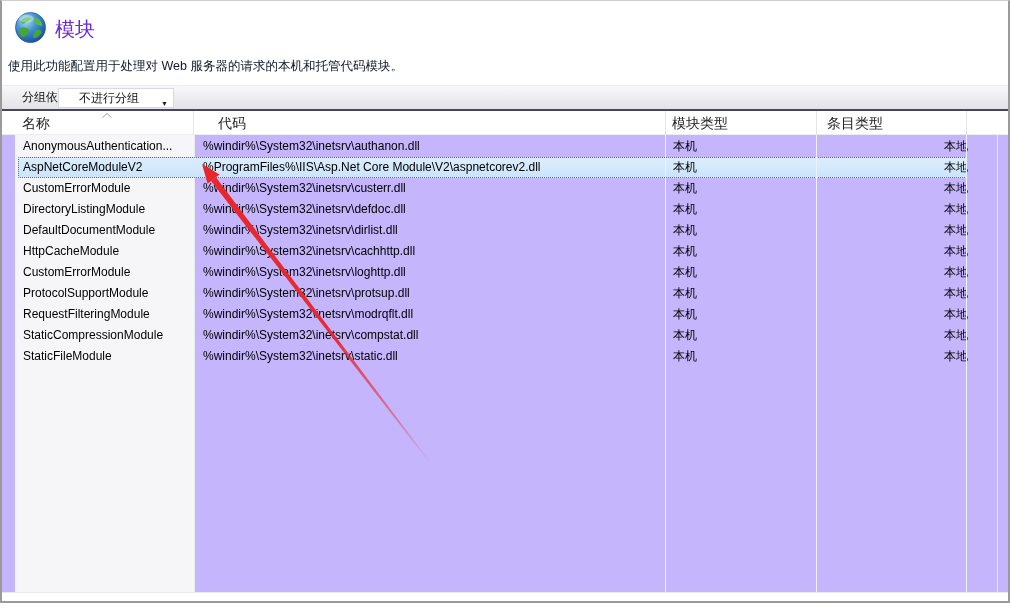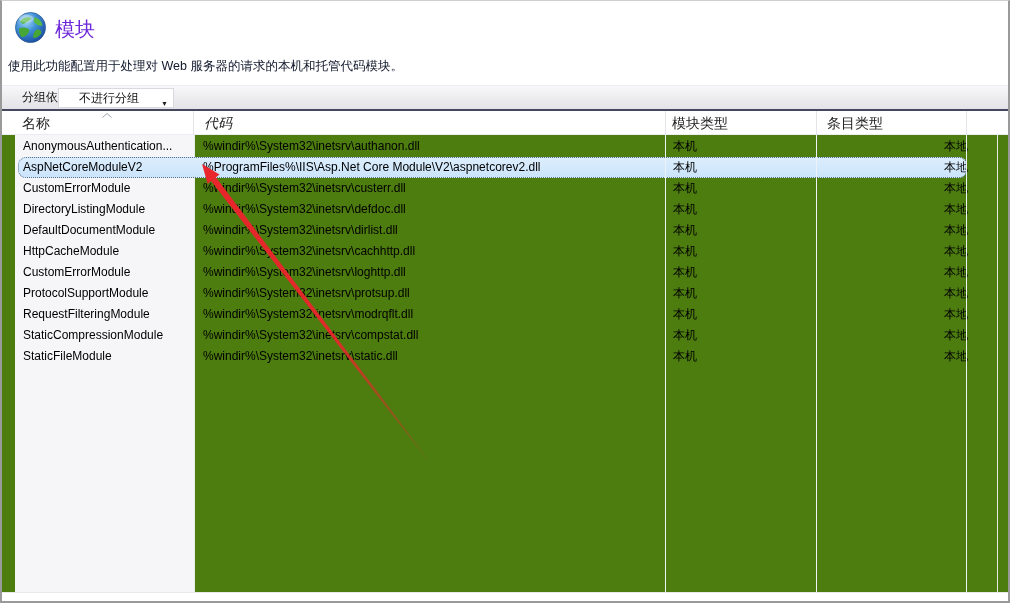--- a/index.html
+++ b/index.html
@@ -24,38 +24,38 @@
   .combo { position:absolute; left:56px; top:2px; width:116px; height:20px; background:#fff;
     border:1px solid #d9d9e0; font-size:12px; color:#111; line-height:18px; padding-left:20px; cursor:default; }
   .combo .arrow { position:absolute; right:5px; top:6px; font-size:7px; color:#222; }
 
   
   .lv-header { position:absolute; left:2px; right:2px; top:111px; height:24px; background:#fff;
     border-bottom:1px solid #ececf1; z-index:2; }
   .hcell { position:absolute; top:0; height:24px; line-height:24px; font-size:14px; color:#1e1e1e;
     padding-left:4px; cursor:default; }
   .h-name  { left:16px;  width:177px; }
-  .h-code  { left:198px; width:462px;font-style:italic; }
+  .h-code  { left:212px; width:462px; }
   .h-mtype { left:668px; width:140px; padding-left:2px; }
   .h-etype { left:822px; width:140px; padding-left:3px; }
   .sort-caret { position:absolute; left:99px; top:1px; }
 
   
-  .lv-body { position:absolute; left:2px; right:2px; top:135px; height:457px; background:#4d7c0f; }
+  .lv-body { position:absolute; left:2px; right:2px; top:135px; height:457px; background:#c4b5fd; }
   .sort-tint { position:absolute; left:13px; top:0; width:180px; height:457px;
     background:#f6f6f8; border-right:1px solid #ebebee; }
   .vsep { position:absolute; width:1px; pointer-events:none; }
   .vsep.hdr { top:111px; height:24px; background:#e3e3e8; z-index:3; }
   .vsep.bdy { top:135px; height:457px; background:#edf1f8; }
   .bottom-line { position:absolute; left:2px; right:2px; top:592px; height:1px; background:#e9e9e9; }
 
   .rows { position:absolute; left:0; top:1px; right:0; }
   .row { position:relative; height:21px; width:949px; margin-left:16px; border:1px solid transparent; }
   .row.selected { background:linear-gradient(180deg,var(--selection-fill-top,#dceefd) 0%,var(--selection-fill-bottom,#cbe4fb) 100%);
-    border:1px dotted var(--selection-border,#55708f); border-radius:8px; }
+    border:1px dotted var(--selection-border,#55708f); border-radius:1px; }
   .cell { position:absolute; top:0; height:19px; line-height:19px; font-size:12px; color:#000;
     white-space:nowrap; overflow:hidden; }
   .c-name  { left:4px;   width:172px; }
   .c-code  { left:184px; width:460px; }
   .c-mtype { left:654px; width:140px; }
   .c-etype { left:809px; width:140px;text-align:right; }
 
   
   .anno { position:absolute; left:0; top:0; width:1010px; height:608px; z-index:9; pointer-events:none; }
 </style>

